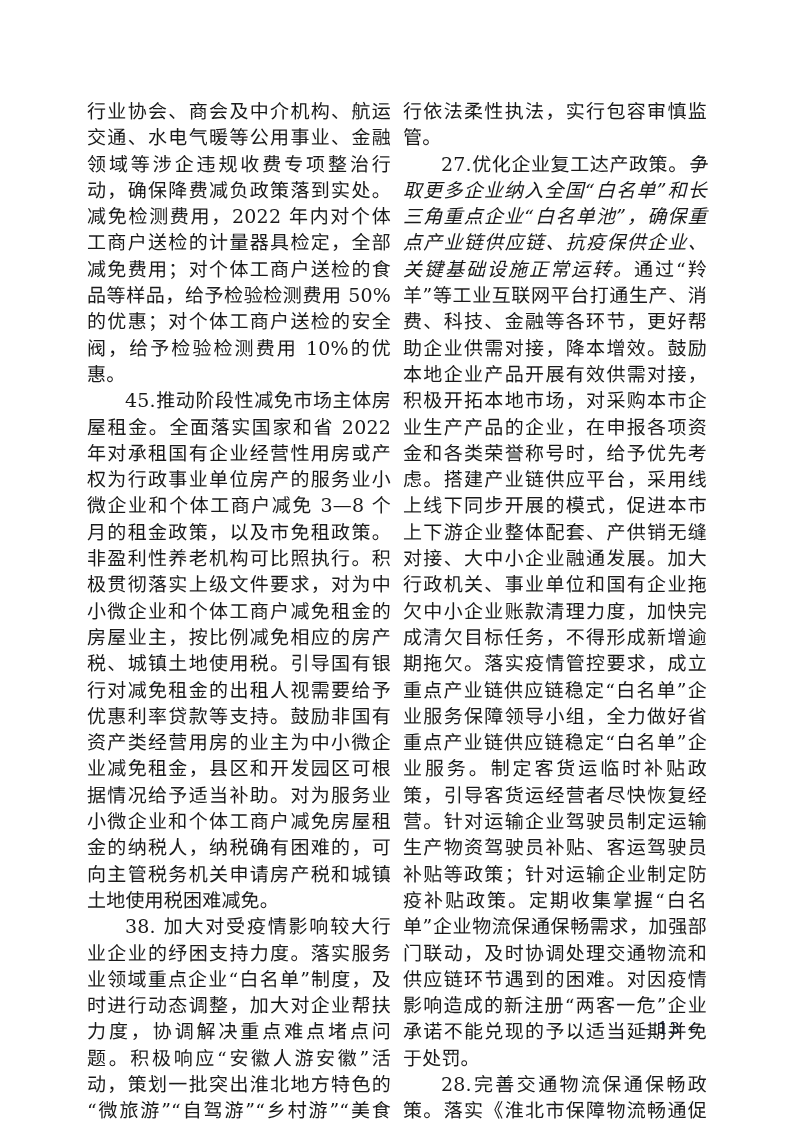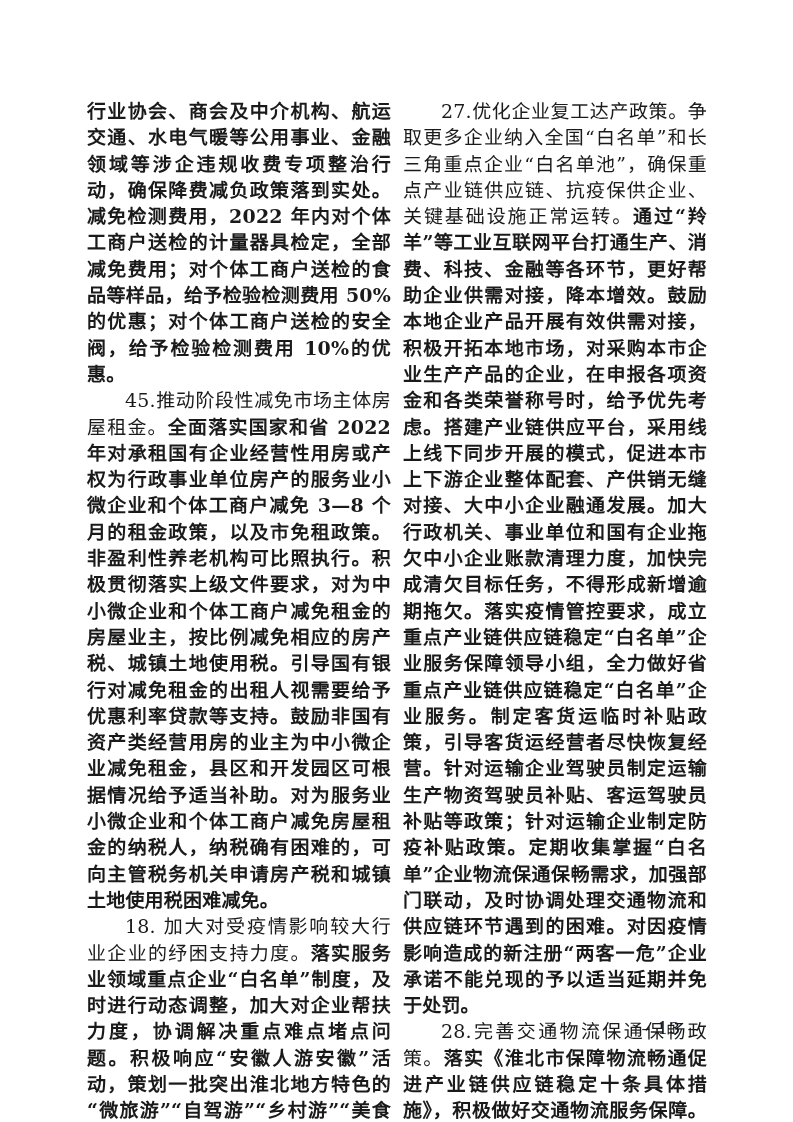--- a/index.html
+++ b/index.html
@@ -36,45 +36,47 @@
     margin: 0;
     padding: 0;
   }
   .para.indent {
     text-indent: 2em;
   }
   .seg-heading {
     font-weight: 400;
   }
   .seg-kaiti {
+    font-style: italic;
     margin-top: 7px;
   }
   .seg-normal {
     font-style: normal;
-    font-weight: 700;
+    font-weight: 400;
   }
   .page-number {
     position: absolute;
     top: 1018px;
     right: 96px;
     font-size: 17px;
     letter-spacing: 1px;
     color: #0f172a;
     font-family: "DejaVu Serif", "Liberation Serif", serif;
   }
 </style>
 </head>
 <body>
 
 <div class="page">
   <div class="text-area">
     <div class="column" id="col-left">
         <p class="para"><span class="seg-normal">行业协会、商会及中介机构、航运交通、水电气暖等公用事业、金融领域等涉企违规收费专项整治行动，确保降费减负政策落到实处。减免检测费用，2022 年内对个体工商户送检的计量器具检定，全部减免费用；对个体工商户送检的食品等样品，给予检验检测费用 50%的优惠；对个体工商户送检的安全阀，给予检验检测费用 10%的优惠。</span></p>
         <p class="para indent"><span class="seg-heading">45.推动阶段性减免市场主体房屋租金。</span><span class="seg-normal">全面落实国家和省 2022 年对承租国有企业经营性用房或产权为行政事业单位房产的服务业小微企业和个体工商户减免 3—8 个月的租金政策，以及市免租政策。非盈利性养老机构可比照执行。积极贯彻落实上级文件要求，对为中小微企业和个体工商户减免租金的房屋业主，按比例减免相应的房产税、城镇土地使用税。引导国有银行对减免租金的出租人视需要给予优惠利率贷款等支持。鼓励非国有资产类经营用房的业主为中小微企业减免租金，县区和开发园区可根据情况给予适当补助。对为服务业小微企业和个体工商户减免房屋租金的纳税人，纳税确有困难的，可向主管税务机关申请房产税和城镇土地使用税困难减免。</span></p>
-        <p class="para indent"><span class="seg-heading">18. 加大对受疫情影响较大行业企业的纾困支持力度。</span><span class="seg-normal">落实服务业领域重点企业“白名单”制度，及时进行动态调整，加大对企业帮扶力度，协调解决重点难点堵点问题。积极响应“安徽人游安徽”活动，策划一批突出淮北地方特色的“微旅游”“自驾游”“乡村游”“美食游”系列产品、活动，打响“生态美城传奇淮北”文旅品牌，努力释放消费潜力。联合银联等支付平台，与银行合作发放消费券，带动零售、餐饮等消费。对因疫情影响无法正常经营的个体工商户实施歇业备案制，歇业期限最长不超过 3 年。2022 年内对个体工商户推</span></p>
+        <p class="para indent"><span class="seg-heading">38. 加大对受疫情影响较大行业企业的纾困支持力度。</span><span class="seg-normal">落实服务业领域重点企业“白名单”制度，及时进行动态调整，加大对企业帮扶力度，协调解决重点难点堵点问题。积极响应“安徽人游安徽”活动，策划一批突出淮北地方特色的“微旅游”“自驾游”“乡村游”“美食游”系列产品、活动，打响“生态美城传奇淮北”文旅品牌，努力释放消费潜力。联合银联等支付平台，与银行合作发放消费券，带动零售、餐饮等消费。对因疫情影响无法正常经营的个体工商户实施歇业备案制，歇业期限最长不超过 3 年。2022 年内对个体工商户推</span></p>
       </div>
     <div class="column" id="col-right">
+        <p class="para"><span class="seg-normal">行依法柔性执法，实行包容审慎监管。</span></p>
         <p class="para indent"><span class="seg-heading">27.优化企业复工达产政策。</span><span class="seg-kaiti">争取更多企业纳入全国“白名单”和长三角重点企业“白名单池”，确保重点产业链供应链、抗疫保供企业、关键基础设施正常运转。</span><span class="seg-normal">通过“羚羊”等工业互联网平台打通生产、消费、科技、金融等各环节，更好帮助企业供需对接，降本增效。鼓励本地企业产品开展有效供需对接，积极开拓本地市场，对采购本市企业生产产品的企业，在申报各项资金和各类荣誉称号时，给予优先考虑。搭建产业链供应平台，采用线上线下同步开展的模式，促进本市上下游企业整体配套、产供销无缝对接、大中小企业融通发展。加大行政机关、事业单位和国有企业拖欠中小企业账款清理力度，加快完成清欠目标任务，不得形成新增逾期拖欠。落实疫情管控要求，成立重点产业链供应链稳定“白名单”企业服务保障领导小组，全力做好省重点产业链供应链稳定“白名单”企业服务。制定客货运临时补贴政策，引导客货运经营者尽快恢复经营。针对运输企业驾驶员制定运输生产物资驾驶员补贴、客运驾驶员补贴等政策；针对运输企业制定防疫补贴政策。定期收集掌握“白名单”企业物流保通保畅需求，加强部门联动，及时协调处理交通物流和供应链环节遇到的困难。对因疫情影响造成的新注册“两客一危”企业承诺不能兑现的予以适当延期并免于处罚。</span></p>
         <p class="para indent"><span class="seg-heading">28.完善交通物流保通保畅政策。</span><span class="seg-normal">落实《淮北市保障物流畅通促进产业链供应链稳定十条具体措施》，积极做好交通物流服务保障。着力打通制造业物流瓶颈，加快产成品库存周转进度。全面取消来自低风险地区货运车辆的防疫通行限制，不再查验 48 小时核酸检测证明。不得擅自阻断或关闭高速公路、普通公路、航道船闸，严禁硬隔离县乡村公路，不得擅自关停高速公路服务</span></p>
       </div>
   </div>
   <div class="page-number">– 13 –</div>
 </div>
 
 </body></html>

